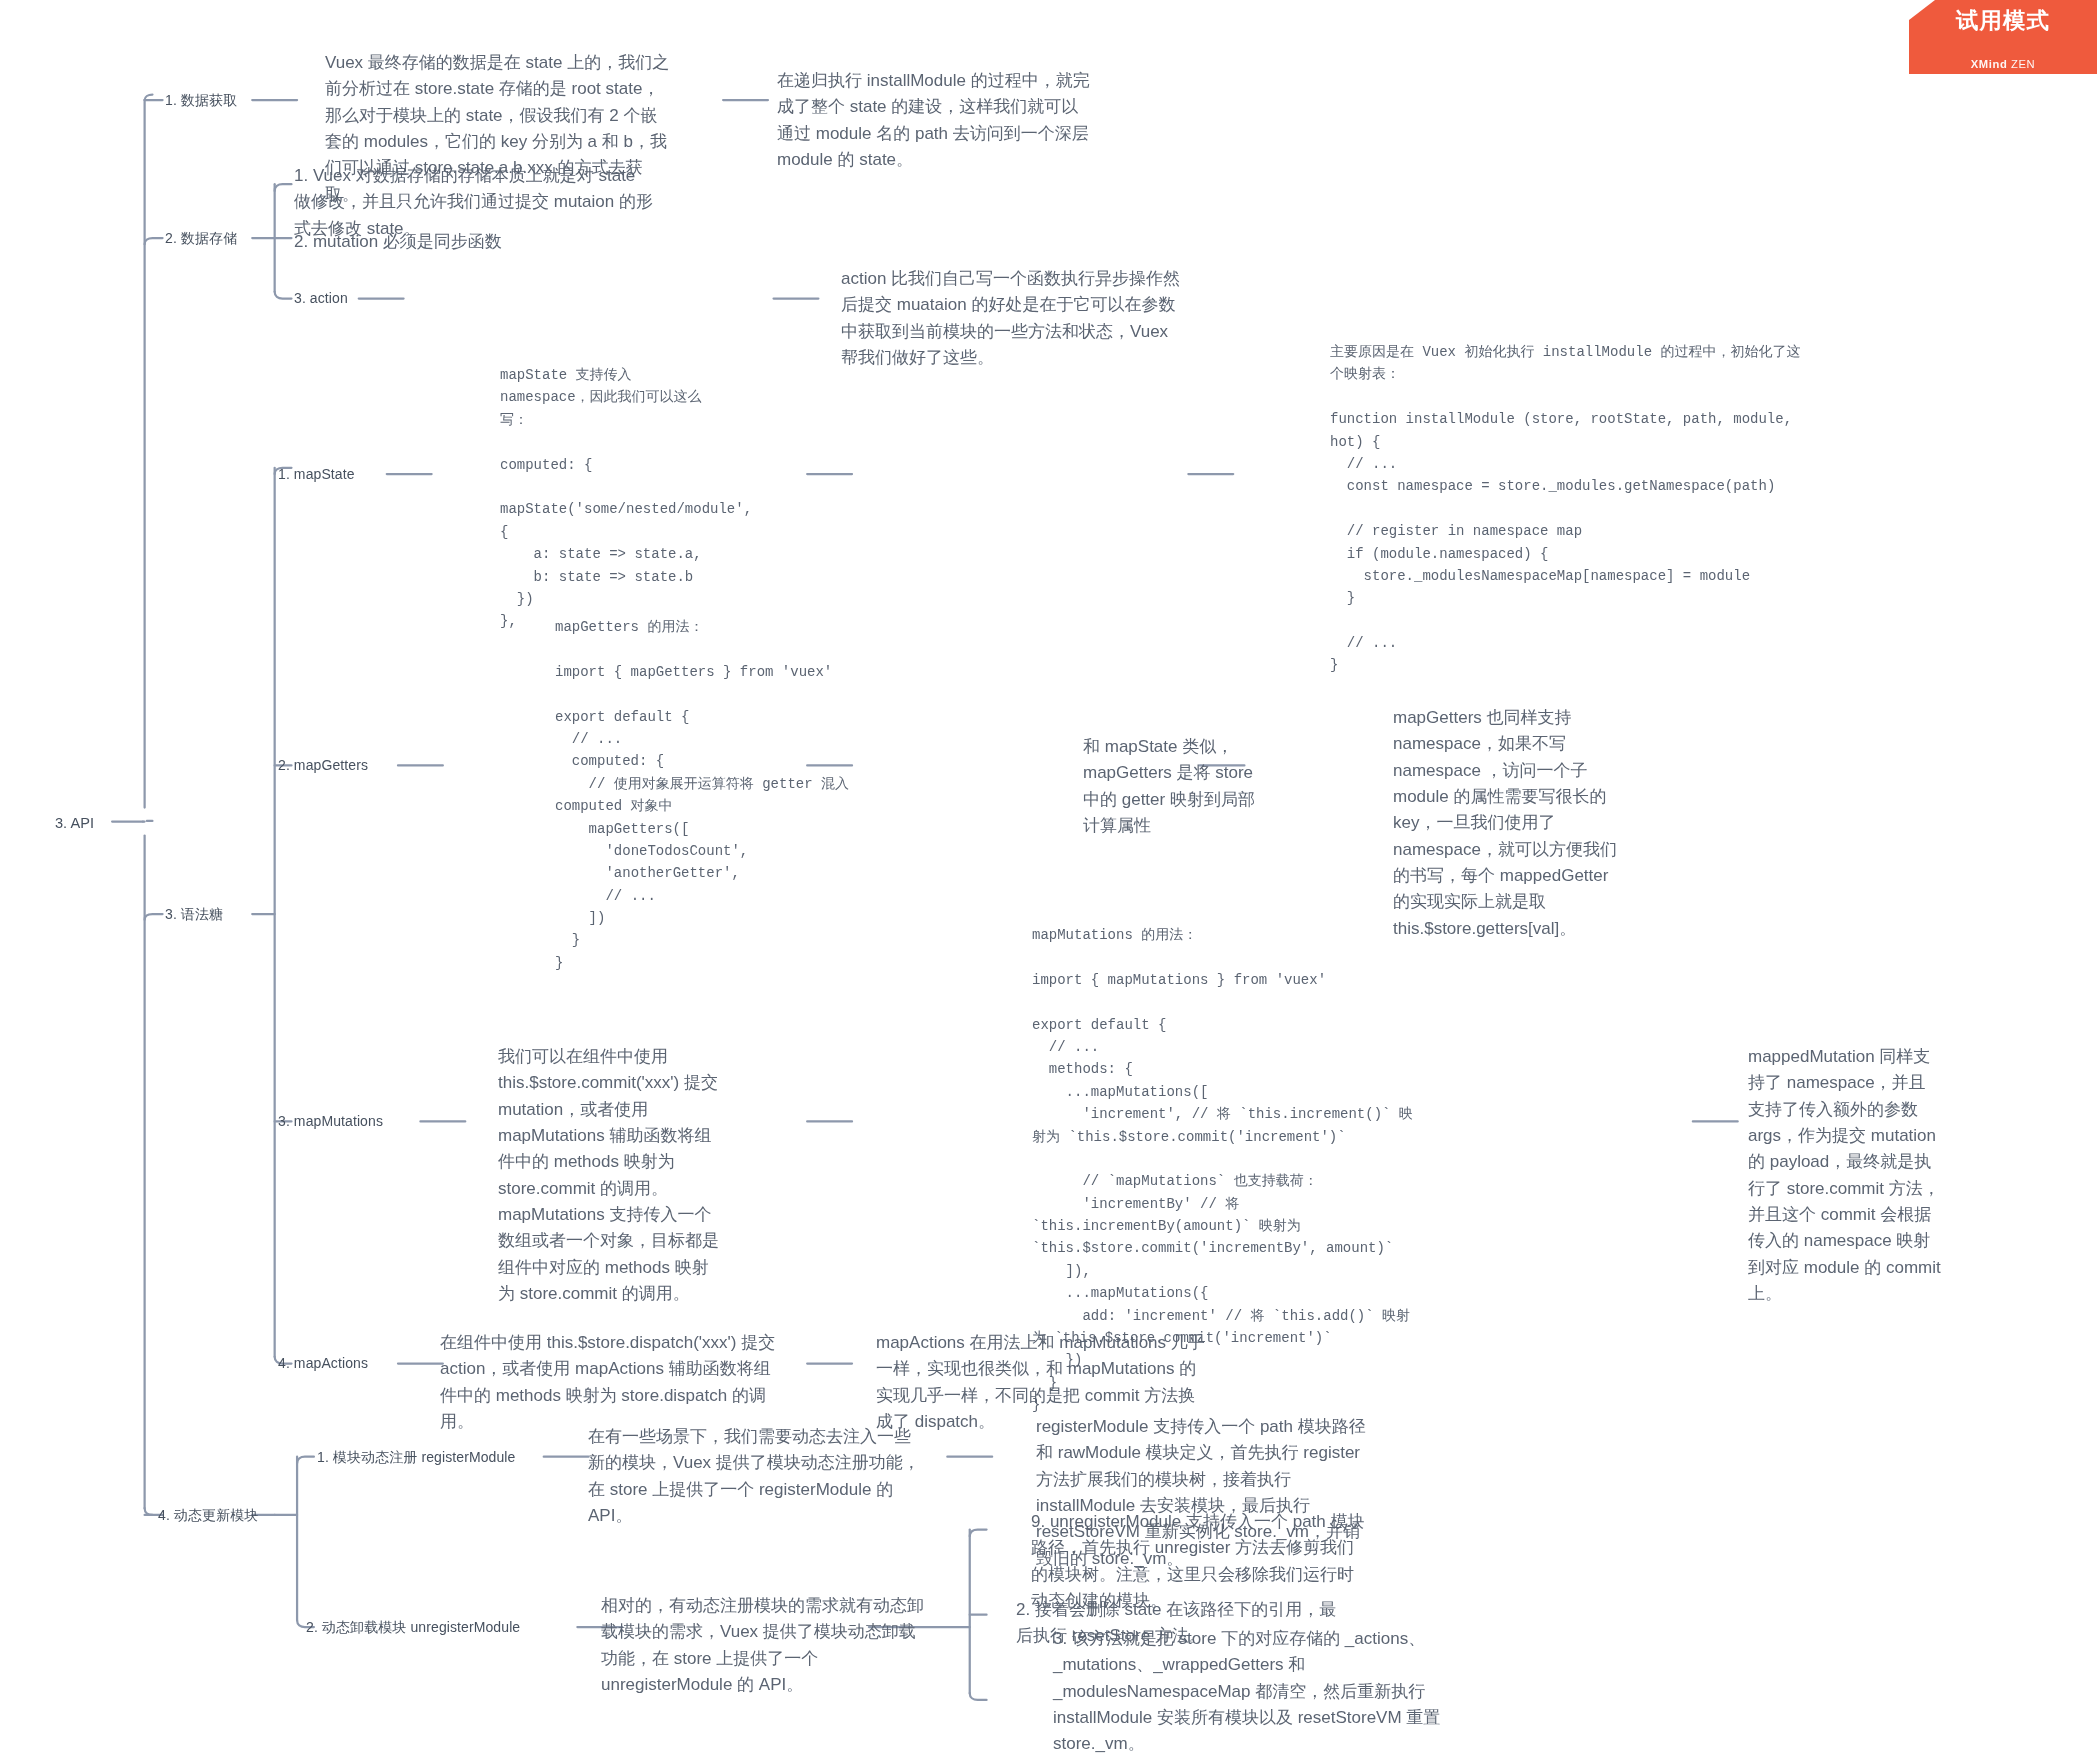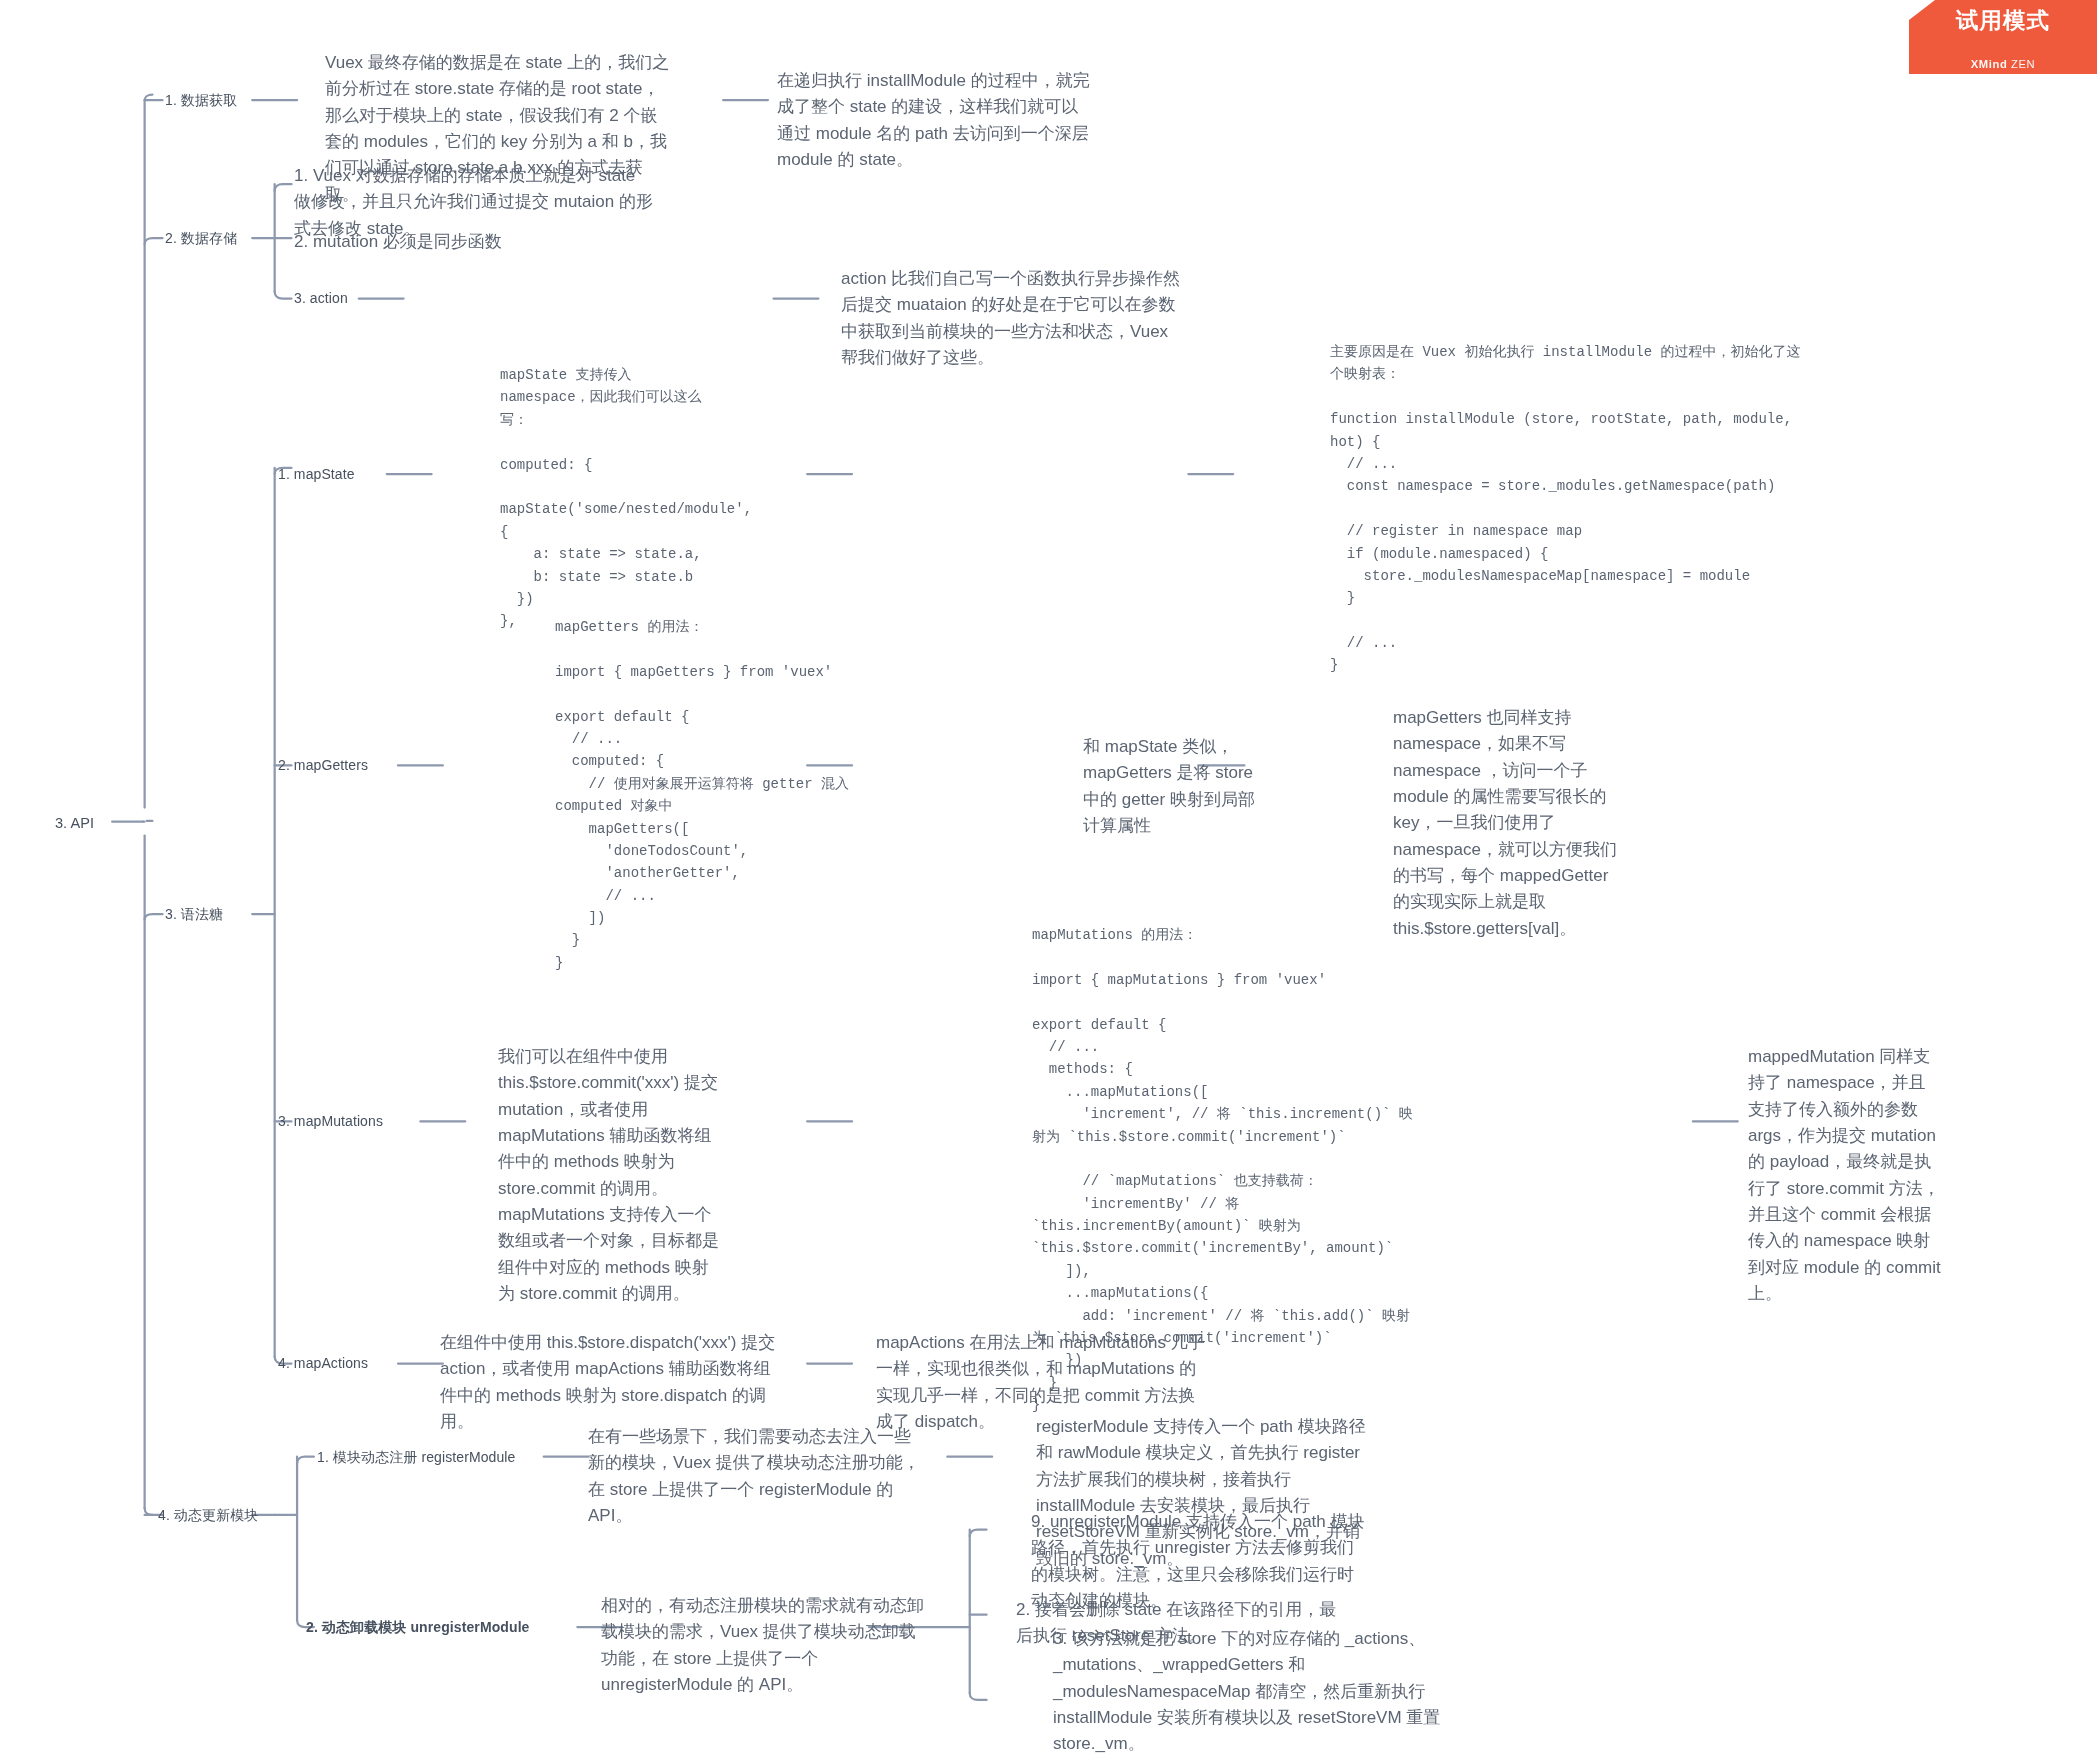--- a/index.html
+++ b/index.html
@@ -214,21 +214,21 @@
   <div class="node note" style="left:876px;top:1330px;width:331px;">mapActions 在用法上和 mapMutations 几乎一样，实现也很类似，和 mapMutations 的实现几乎一样，不同的是把 commit 方法换成了 dispatch。</div>
 
   <div class="node topic" style="left:158px;top:1505px;width:123px;">4. 动态更新模块</div>
 
   <div class="node topic" style="left:317px;top:1447px;width:235px;">1. 模块动态注册 registerModule</div>
 
   <div class="node note" style="left:588px;top:1424px;width:336px;">在有一些场景下，我们需要动态去注入一些新的模块，Vuex 提供了模块动态注册功能，在 store 上提供了一个 registerModule 的 API。</div>
 
   <div class="node note" style="left:1036px;top:1414px;width:331px;">registerModule 支持传入一个 path 模块路径和 rawModule 模块定义，首先执行 register 方法扩展我们的模块树，接着执行 installModule 去安装模块，最后执行 resetStoreVM 重新实例化 store._vm，并销毁旧的 store._vm。</div>
 
-  <div class="node topic" style="left:306px;top:1617px;width:269px;font-weight:bold;">2. 动态卸载模块 unregisterModule</div>
+  <div class="node topic" style="left:306px;top:1617px;width:269px;">2. 动态卸载模块 unregisterModule</div>
 
   <div class="node note" style="left:601px;top:1593px;width:325px;">相对的，有动态注册模块的需求就有动态卸载模块的需求，Vuex 提供了模块动态卸载功能，在 store 上提供了一个 unregisterModule 的 API。</div>
 
   <div class="node note" style="left:1031px;top:1509px;width:336px;">9. unregisterModule 支持传入一个 path 模块路径，首先执行 unregister 方法去修剪我们的模块树。注意，这里只会移除我们运行时动态创建的模块。</div>
 
   <div class="node note" style="left:1016px;top:1597px;width:325px;">2. 接着会删除 state 在该路径下的引用，最后执行 resetStore 方法。</div>
 
   <div class="node note" style="left:1031px;top:1626px;width:392px;margin-left:22px;">3. 该方法就是把 store 下的对应存储的 _actions、_mutations、_wrappedGetters 和 _modulesNamespaceMap 都清空，然后重新执行 installModule 安装所有模块以及 resetStoreVM 重置 store._vm。</div>
 
 </div>

